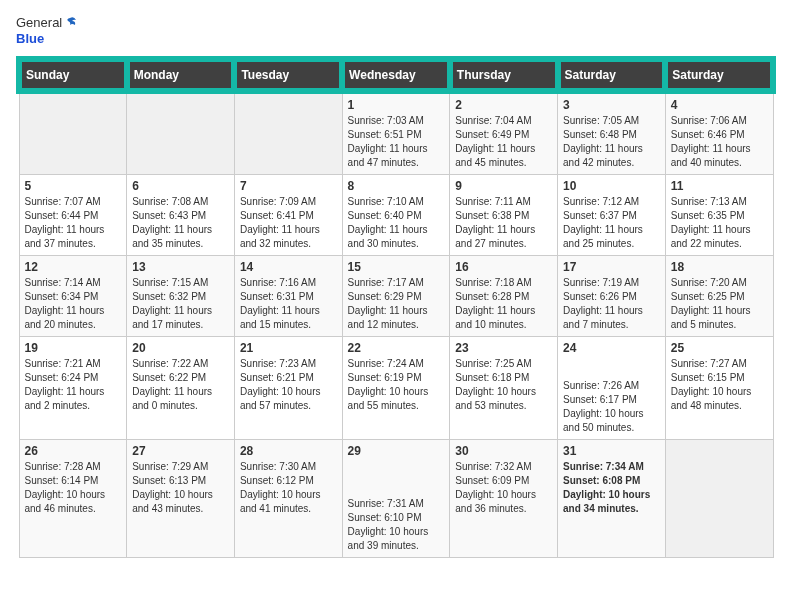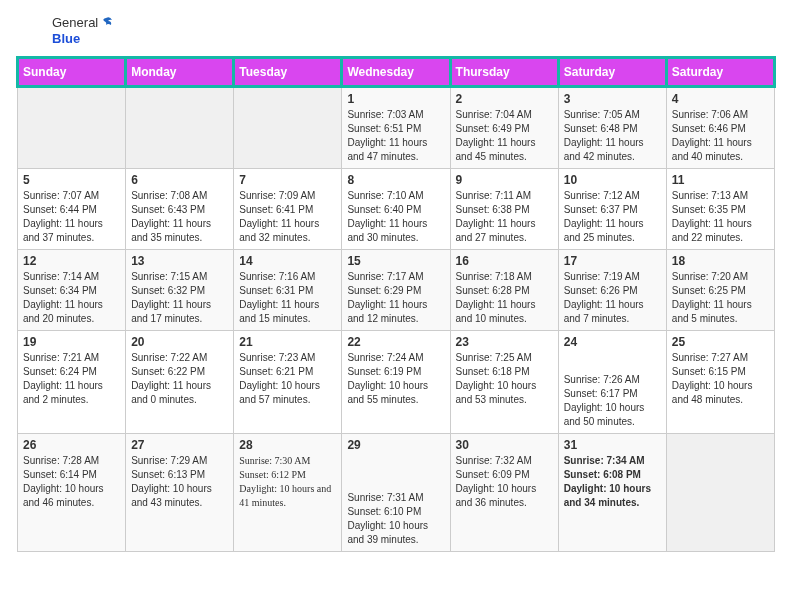--- a/index.html
+++ b/index.html
@@ -8,43 +8,42 @@
       background: #fff;
       width: 792px;
       min-height: 612px;
       padding: 16px;
     }
     .header {
       display: flex;
       align-items: flex-start;
       justify-content: space-between;
       margin-bottom: 10px;
-      margin-left: 36px;
     }
     .logo {
       display: flex;
       align-items: center;
       gap: 4px;
     }
     .title-block { text-align: right; }
     .month-title { font-size: 32px; color: #333; font-weight: normal; }
     .location { font-size: 14px; color: #555; }
 
     .calendar {
       width: 100%;
       border-collapse: collapse;
       border: 1px solid #ccc;
     }
     .calendar th {
-      background: #d946ef;
+      background: #404040;
       color: #fff;
       font-size: 12px;
       font-weight: bold;
       padding: 6px 4px;
-      border: 3px solid #14b8a6;
+      border: 6px solid #14b8a6;
       text-align: left;
     }
     .calendar td {
       vertical-align: top;
       border: 1px solid #ccc;
       padding: 4px 5px;
       width: calc(100%/7);
       min-height: 80px;
       font-size: 10.5px;
       color: #333;
@@ -266,21 +265,21 @@
 Daylight: 10 hours and 46 minutes.</div>
         </td>
         <td>
           <span class="day-number">27</span>
           <div class="day-info" style="white-space: pre-line;">Sunrise: 7:29 AM
 Sunset: 6:13 PM
 Daylight: 10 hours and 43 minutes.</div>
         </td>
         <td>
           <span class="day-number">28</span>
-          <div class="day-info" style="white-space: pre-line; font-family: Liberation Serif, serif;">Sunrise: 7:30 AM
+          <div class="day-info" style="white-space: pre-line;">Sunrise: 7:30 AM
 Sunset: 6:12 PM
 Daylight: 10 hours and 41 minutes.</div>
         </td>
         <td>
           <span class="day-number">29</span>
           <div class="day-info" style="white-space: pre-line; margin-top: 39px;">Sunrise: 7:31 AM
 Sunset: 6:10 PM
 Daylight: 10 hours and 39 minutes.</div>
         </td>
         <td>

